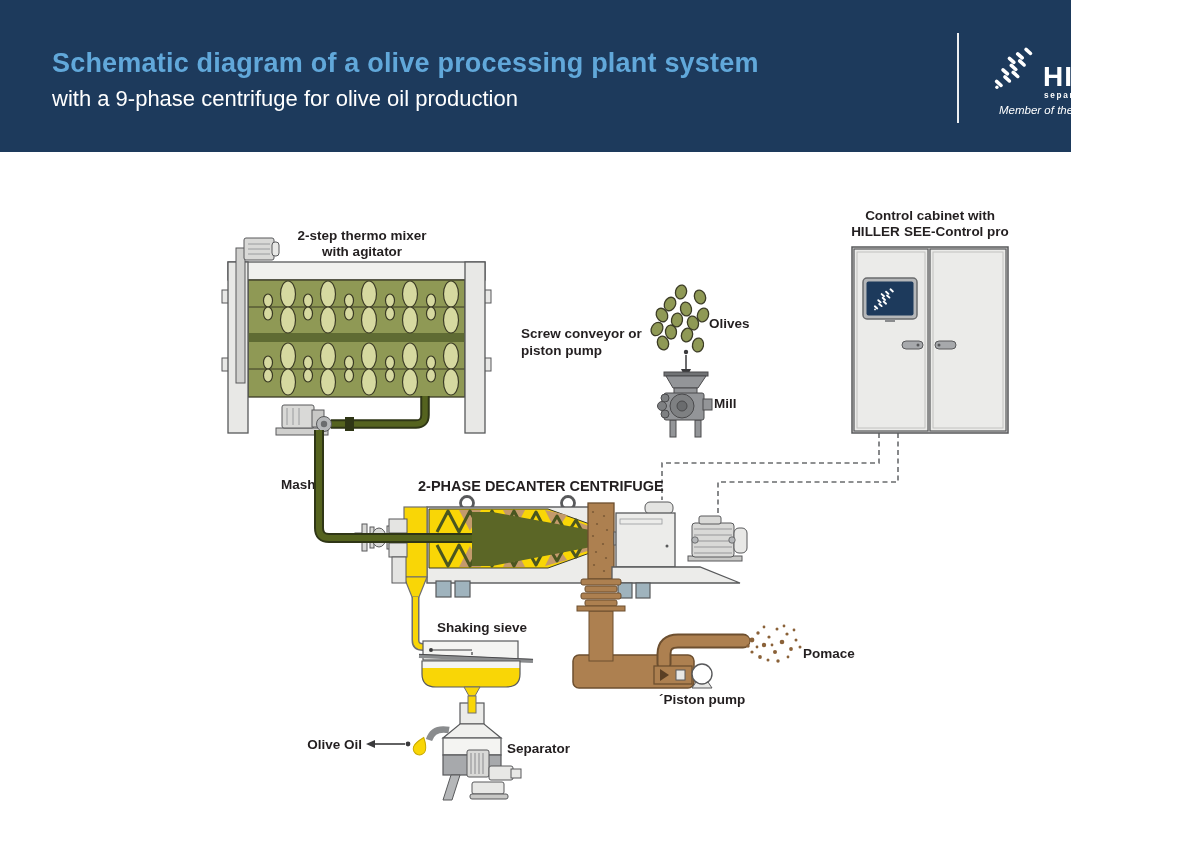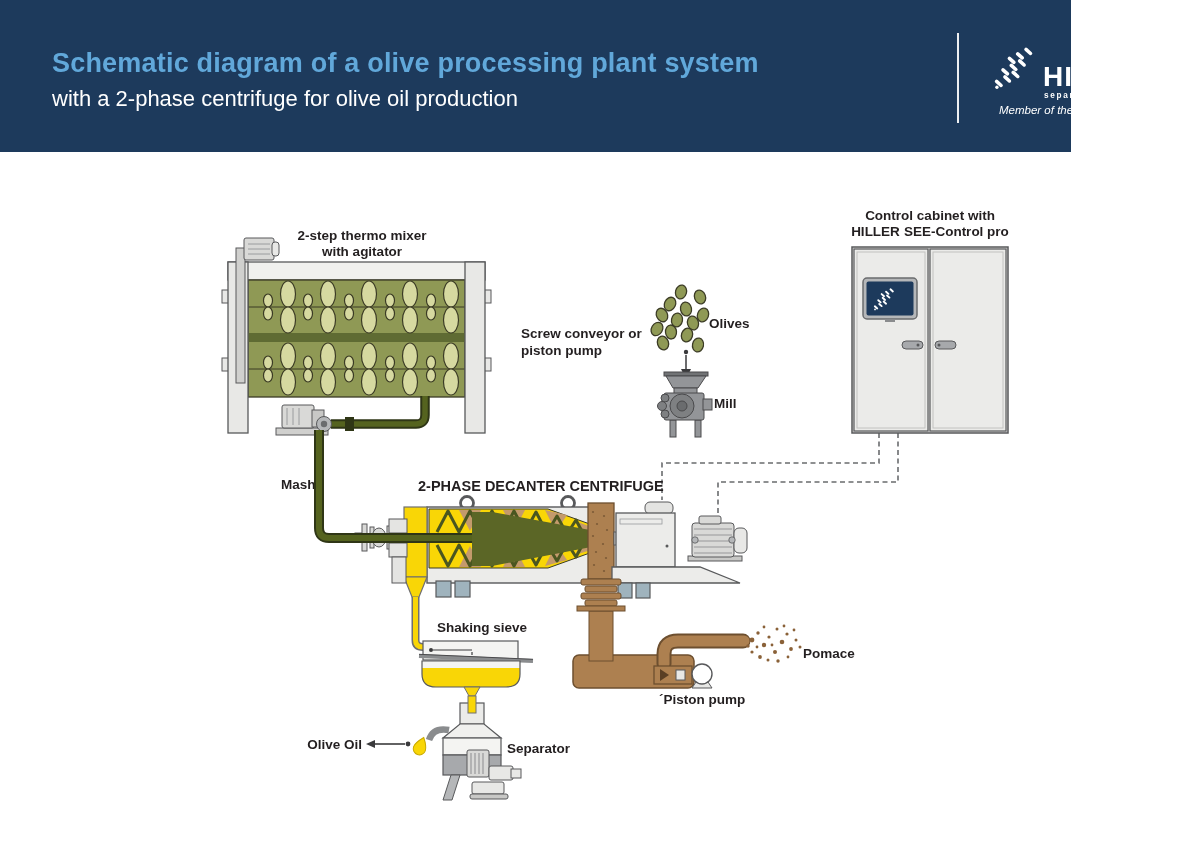--- a/index.html
+++ b/index.html
@@ -44,21 +44,21 @@
       <rect x="3.25" y="52.5" width="5.5" height="15" rx="2.75" fill="#fff" transform="rotate(-48 6 60)"></rect>
       <rect x="16.25" y="45.5" width="5.5" height="15" rx="2.75" fill="#fff" transform="rotate(-48 19 53)"></rect>
       <rect x="29.25" y="38.5" width="5.5" height="15" rx="2.75" fill="#fff" transform="rotate(-48 32 46)"></rect>
       <circle cx="3" cy="66" r="2.6" fill="#fff"></circle>
     </g>
   </defs>
 </svg>
 
 <div class="header">
   <div class="title">Schematic diagram of a olive processing plant system</div>
-  <div class="subtitle">with a 2-phase centrifuge for olive oil production</div>
+  <div class="subtitle">with a 9-phase centrifuge for olive oil production</div>
   <div class="divider"></div>
   <svg class="logo-svg" width="175" height="85">
     <use href="#hiller-mark" xlink:href="#hiller-mark" transform="translate(2,5) scale(0.64)"></use>
     <text x="50" y="46" font-size="28" font-weight="bold" fill="#fff" letter-spacing="1">HILLER</text>
     <text x="51" y="58" font-size="8.2" font-weight="bold" fill="#fff" letter-spacing="1.7">separation &amp; process</text>
     <text x="6" y="74" font-size="11.5" fill="#fff">
       <tspan font-style="italic">Member of the</tspan>
       <tspan dx="4" font-weight="bold" text-decoration="underline">ferrum</tspan>
       <tspan dx="4" font-style="italic">Group</tspan>
     </text>

